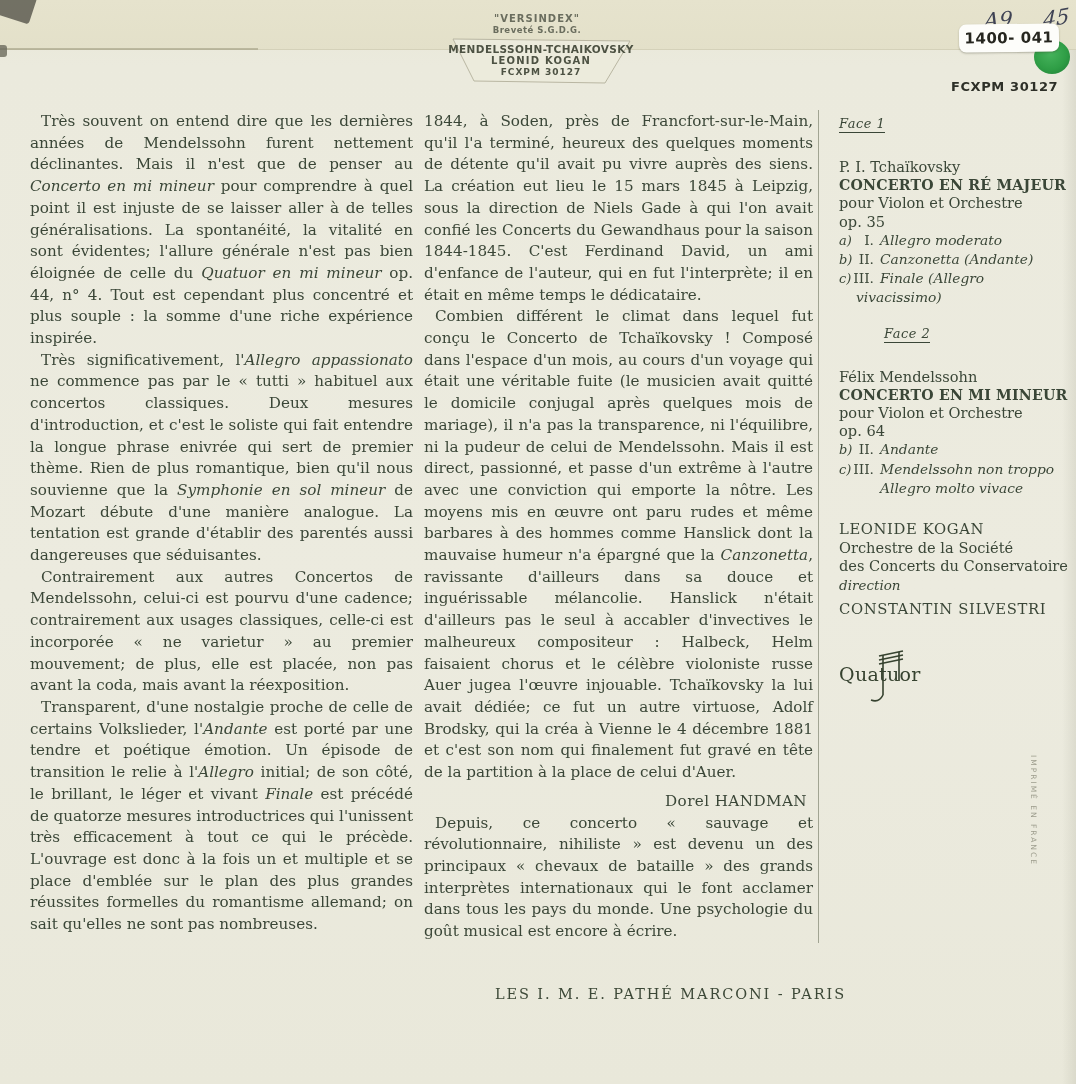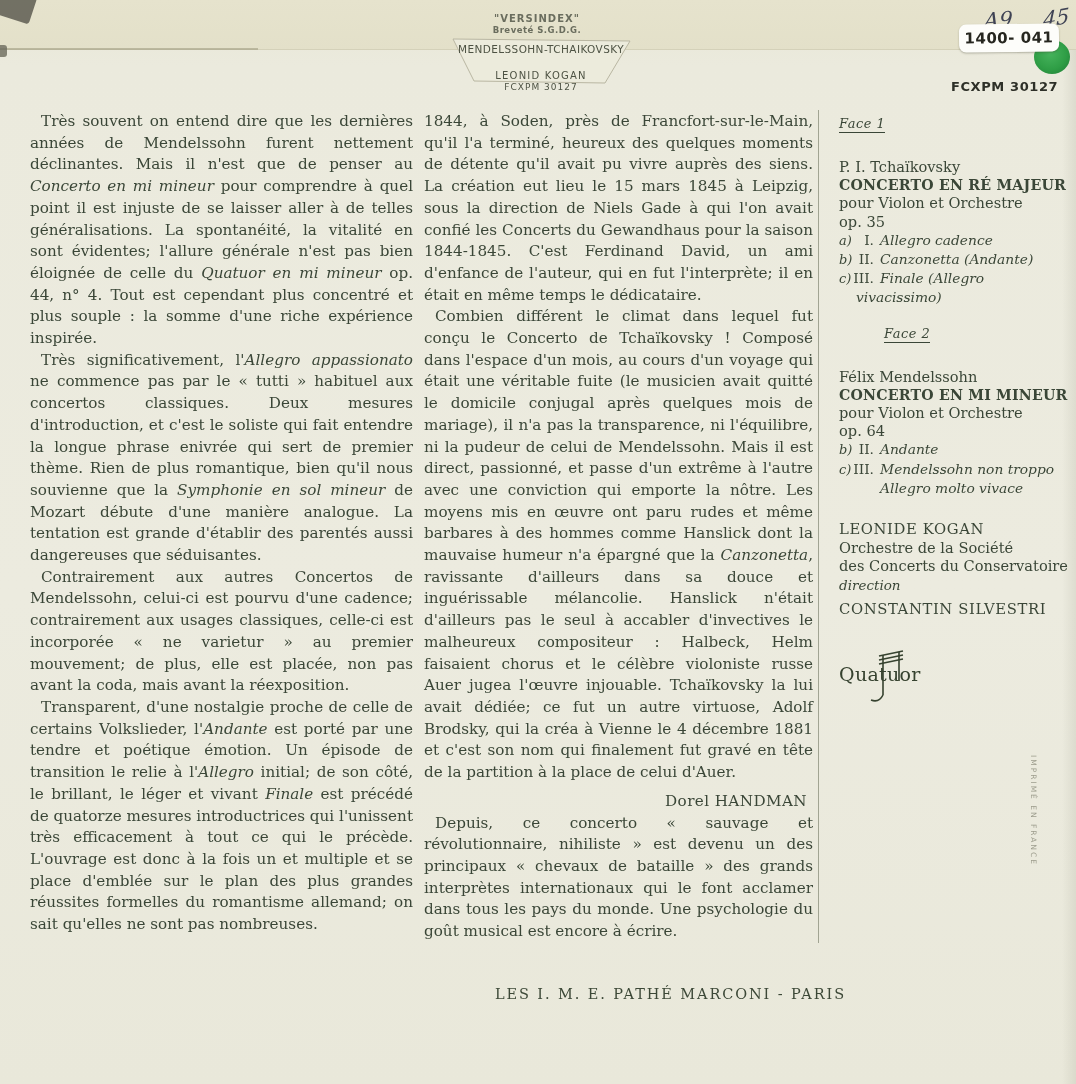--- a/index.html
+++ b/index.html
@@ -16,24 +16,24 @@
   .edge-nub{position:absolute;left:0;top:45px;width:7px;height:12px;background:#6b6a5c;border-radius:0 3px 3px 0;opacity:.8;}
   .right-shade{position:absolute;right:0;top:50px;width:14px;height:1034px;
     background:linear-gradient(90deg,rgba(0,0,0,0) 0%,rgba(90,90,70,.10) 100%);}
 
   
   .versindex{position:absolute;left:402px;top:13px;width:270px;text-align:center;
     color:#6a6d5e;font-family:"DejaVu Sans",sans-serif;font-weight:bold;}
   .versindex .v1{font-size:10px;letter-spacing:1px;}
   .versindex .v2{font-size:8.5px;letter-spacing:.5px;margin-top:1px;}
   .artist-stamp{position:absolute;left:447px;top:36px;width:188px;height:50px;text-align:center;
-    color:#4d5243;font-family:"DejaVu Sans",sans-serif;font-weight:normal;}
+    color:#4d5243;font-family:"DejaVu Sans",sans-serif;font-weight:bold;}
   .artist-stamp svg{position:absolute;left:0;top:0;}
   .artist-stamp .s1{position:relative;font-size:10.5px;letter-spacing:.4px;margin-top:7px;transform:scaleY(.95);}
-  .artist-stamp .s2{position:relative;font-size:10px;letter-spacing:1.2px;margin-top:15px;}
+  .artist-stamp .s2{position:relative;font-size:10px;letter-spacing:1.2px;margin-top:0;}
   .artist-stamp .s3{position:relative;font-size:9px;letter-spacing:1px;margin-top:1px;}
 
   
   .hw{position:absolute;font-style:italic;color:#3f4354;font-size:21px;
     font-family:"DejaVu Serif",serif;transform:rotate(-4deg) skewX(-8deg);}
   .hw1{left:984px;top:8px;}
   .hw2{left:1043px;top:6px;transform:rotate(-10deg) skewX(-12deg);}
   .green-dot{position:absolute;left:1034px;top:40px;width:36px;height:34px;border-radius:50%;
     background:radial-gradient(circle at 45% 40%, #46b35c 0%, #2f9e46 55%, #1f7a35 100%);}
   .num-label{position:absolute;left:959px;top:24px;width:100px;height:28px;background:#fdfdfa;
@@ -132,21 +132,21 @@
   <div class="sidebar">
 
     <div class="face-label-wrap">
       <span class="face-label">Face 1</span>
     </div>
     <div class="head-line">P. I. Tchaïkovsky</div>
     <div class="head-line work-title">CONCERTO EN RÉ MAJEUR</div>
     <div class="head-line">pour Violon et Orchestre</div>
     <div class="head-line">op. 35</div>
     <div class="movements">
-        <div class="mv"><span class="letter">a)</span><span class="numeral">I.</span><span class="mtitle">Allegro cadence</span></div>
+        <div class="mv"><span class="letter">a)</span><span class="numeral">I.</span><span class="mtitle">Allegro moderato</span></div>
         <div class="mv"><span class="letter">b)</span><span class="numeral">II.</span><span class="mtitle">Canzonetta (Andante)</span></div>
         <div class="mv"><span class="letter">c)</span><span class="numeral">III.</span><span class="mtitle">Finale (Allegro vivacissimo)</span></div>
       </div>
 
     <div class="face-label-wrap gap-face2">
       <span class="face-label">Face 2</span>
     </div>
     <div class="head-line">Félix Mendelssohn</div>
     <div class="head-line work-title">CONCERTO EN MI MINEUR</div>
     <div class="head-line">pour Violon et Orchestre</div>

